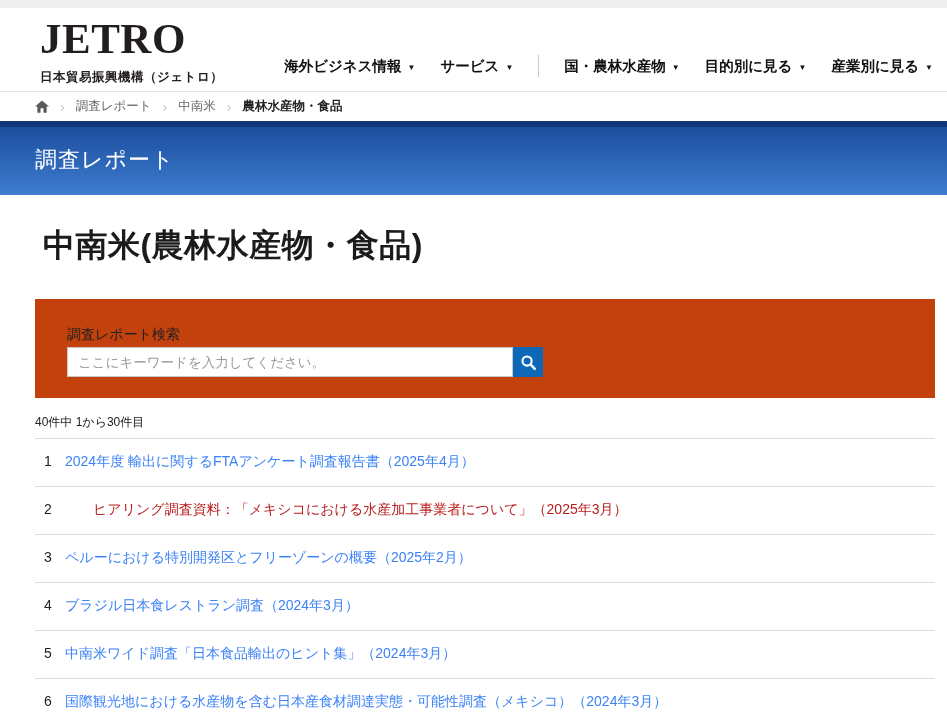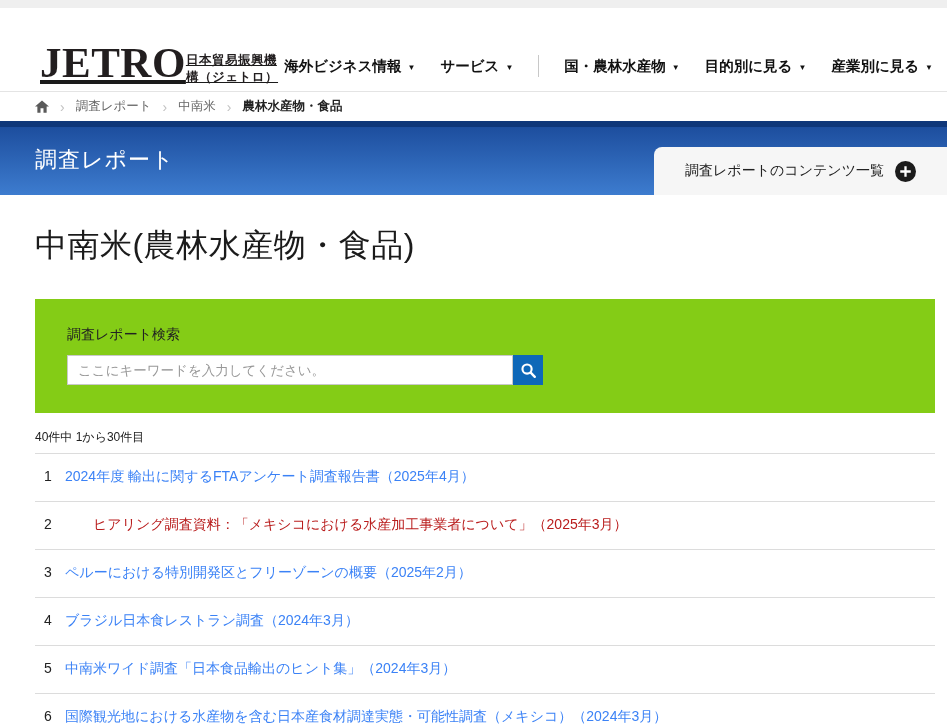--- a/index.html
+++ b/index.html
@@ -13,21 +13,21 @@
   }
   
   .top-strip { height:8px; background:#efefef; }
 
   
   header {
     height:83px;
     display:flex; align-items:flex-end; justify-content:space-between;
     padding:0 14px 0 40px;
   }
-  .logo-block { display:flex; flex-direction:row; margin-bottom:5px; cursor:pointer;text-decoration:underline; }
+  .logo-block { display:flex; flex-direction:column; margin-bottom:5px; cursor:pointer; }
   .logo-jetro {
     font-family:"Liberation Serif","DejaVu Serif",serif;
     font-size:43px; font-weight:700; color:#221e1f;
     line-height:0.95; letter-spacing:0.5px;
   }
   .logo-tagline {
     font-size:12.5px; font-weight:700; color:#221e1f; margin-top:9px; letter-spacing:0.5px;
   }
   nav { display:flex; align-items:center; gap:25px; margin-bottom:14px; }
   .nav-item {
@@ -63,27 +63,27 @@
     width:293px; height:48px; background:#f6f6f6;
     border-top-left-radius:8px;
     display:flex; align-items:center; justify-content:center; gap:11px;
     font-size:14px; color:#222; cursor:pointer;
   }
   .plus-icon { width:21px; height:21px; display:block; }
 
   
   main { padding:0 12px 0 35px; }
   h1.page-title {
-    margin:29px 0 0; font-size:32px; font-weight:400; color:#1b1b1b; letter-spacing:0.5px;
+    margin:29px 8px 0; font-size:32px; font-weight:700; color:#1b1b1b; letter-spacing:0.5px;
   }
   .search-section {
-    margin-top:31px; background:#84cc16; padding:27px 32px 28px;
+    margin-top:31px; background:#c2410c; padding:27px 32px 21px;
   }
   .search-label { font-size:14px; color:#222; }
-  .search-row { margin-top:11px; display:flex; align-items:center; }
+  .search-row { margin-top:3px; display:flex; align-items:center; }
   .search-input {
     width:446px; height:30px; border:1px solid #c9c9c9; padding:0 10px;
     font-size:13.5px; font-family:"Liberation Sans","DejaVu Sans",sans-serif; color:#333;
   }
   .search-input::placeholder { color:#999; }
   .search-btn {
     width:30px; height:30px; background:#0e68b8; border:none; cursor:pointer;
     display:flex; align-items:center; justify-content:center; padding:0;
   }
   .result-count { margin-top:16px; font-size:12px; color:#222; }
@@ -144,27 +144,20 @@
   <span class="bc-sep">›</span>
   <a class="bc-link">調査レポート</a>
   <span class="bc-sep">›</span>
   <a class="bc-link">中南米</a>
   <span class="bc-sep">›</span>
   <span class="bc-current">農林水産物・食品</span>
 </div>
 
 <div class="banner">
   <div class="banner-title">調査レポート</div>
-  <div class="contents-box">
-    <span>調査レポートのコンテンツ一覧</span>
-    <svg class="plus-icon" viewBox="0 0 20 20" aria-hidden="true">
-      <circle cx="10" cy="10" r="10" fill="#1c1c1c"></circle>
-      <path d="M10 5 V15 M5 10 H15" stroke="#ffffff" stroke-width="2.2"></path>
-    </svg>
-  </div>
 </div>
 
 <main>
   <h1 class="page-title">中南米(農林水産物・食品)</h1>
 
   <div class="search-section">
     <div class="search-label">調査レポート検索</div>
     <div class="search-row">
       <input class="search-input" type="text" placeholder="ここにキーワードを入力してください。" style="">
       <button class="search-btn">

